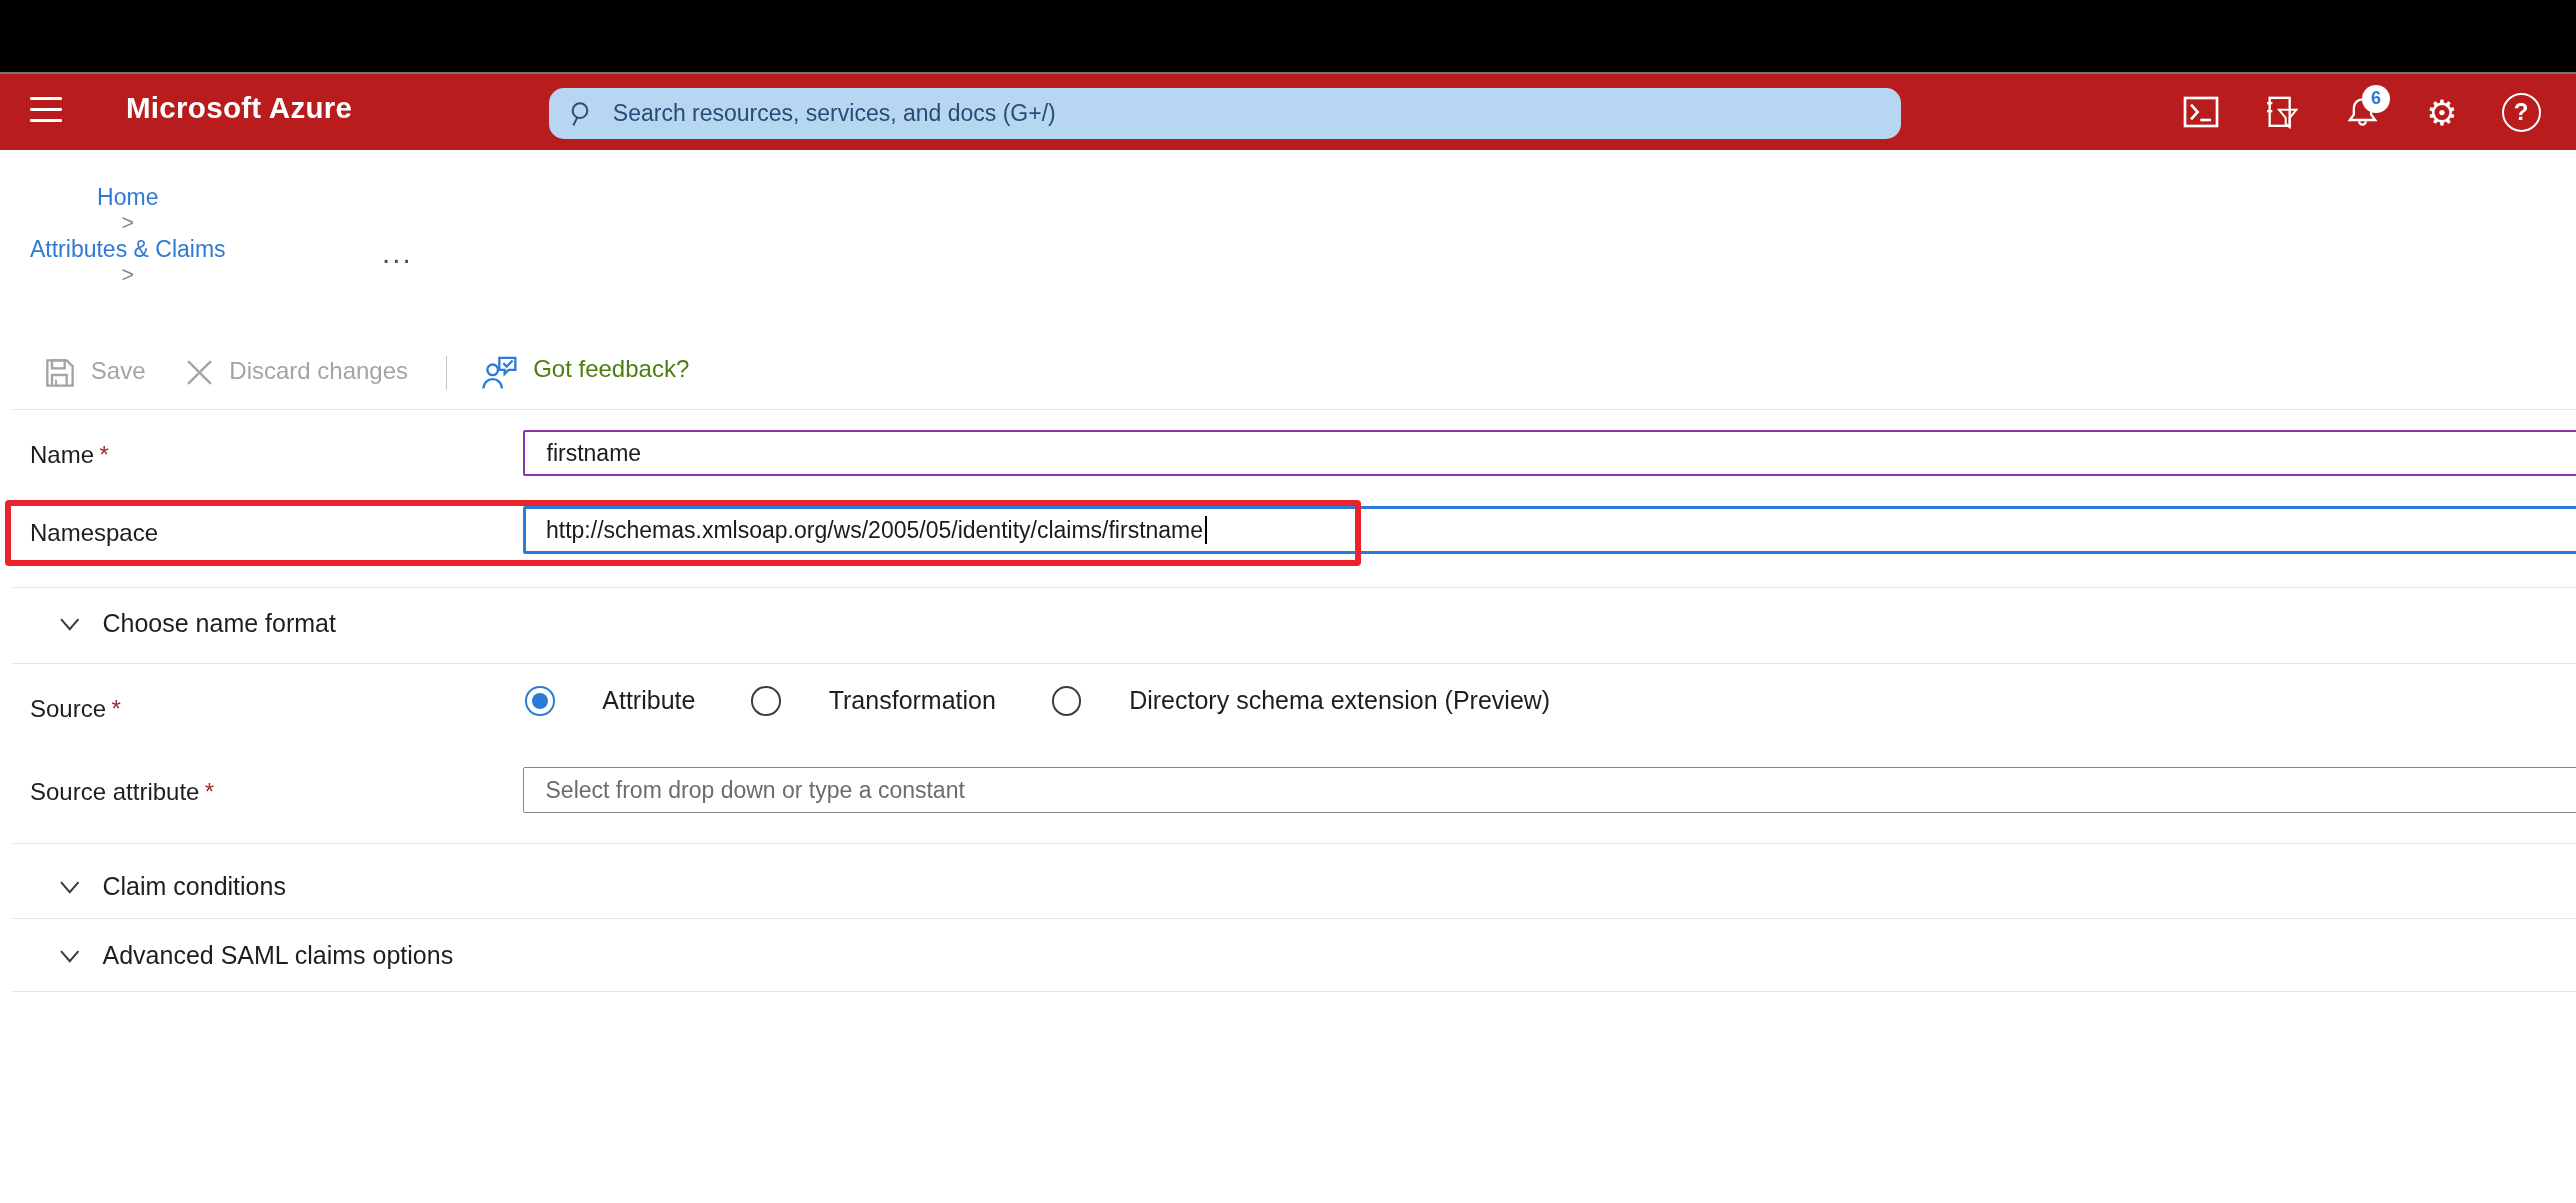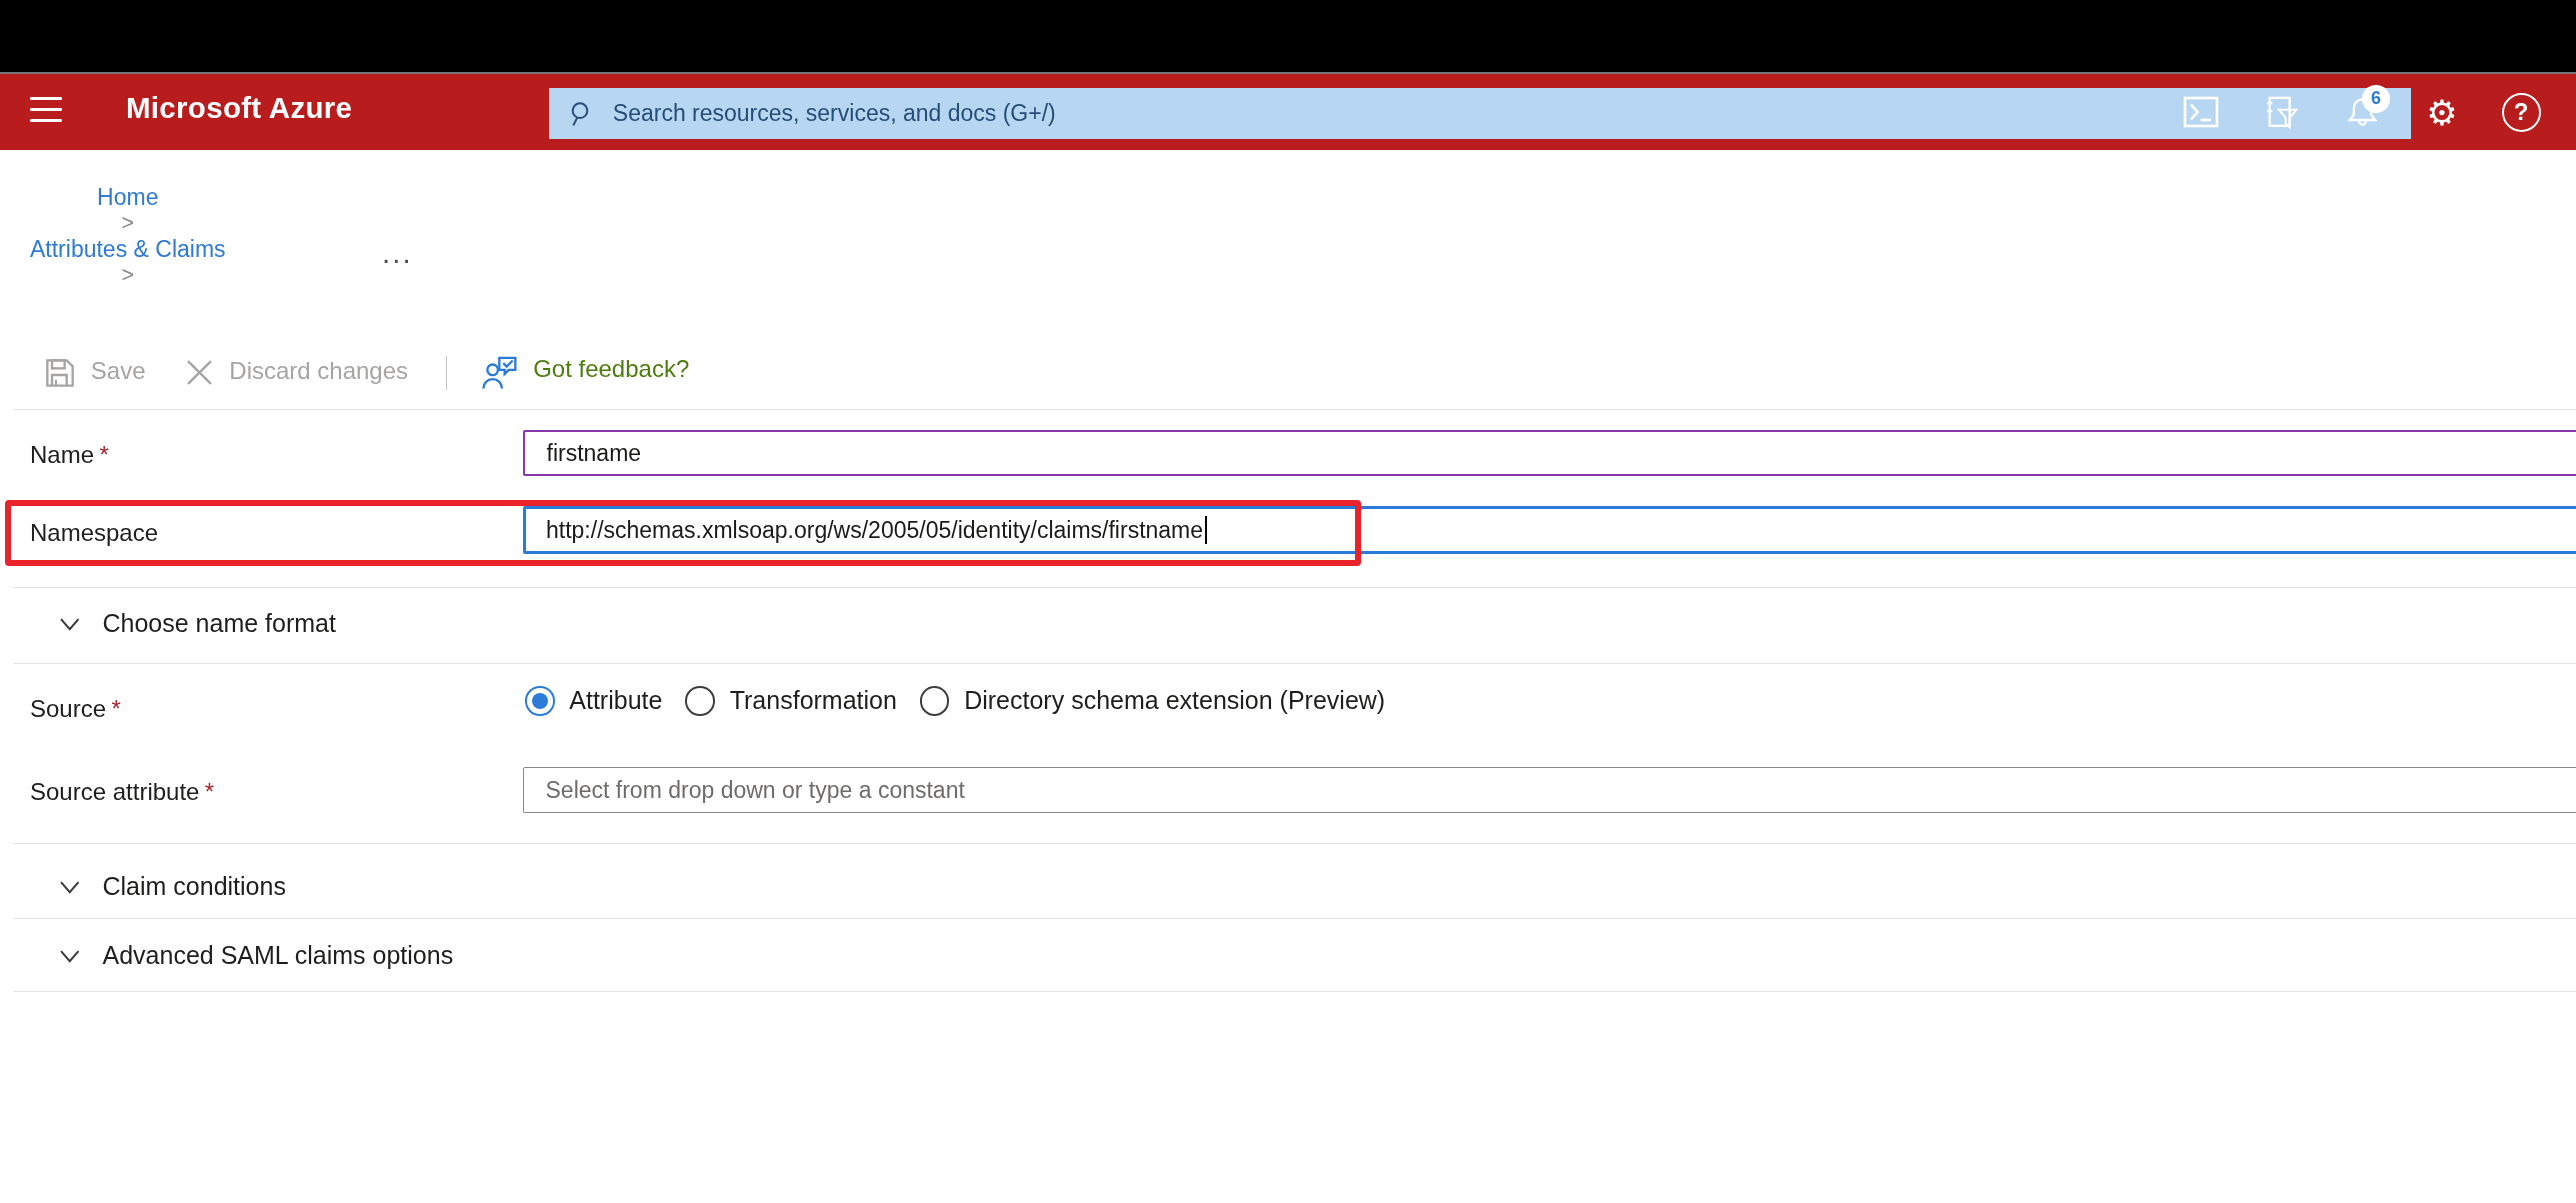--- a/index.html
+++ b/index.html
@@ -9,22 +9,22 @@
   
   .black-bar{position:absolute;left:0;top:0;width:2576px;height:72px;background:#000;}
   .chrome-line{position:absolute;left:0;top:72px;width:2576px;height:2px;background:#757575;}
   .top-nav{position:absolute;left:0;top:74px;width:2576px;height:76px;background:#b91c1c;}
 
   .hamburger{position:absolute;left:29.5px;top:23px;width:32px;height:29.5px;cursor:pointer;}
   .hamburger span{display:block;height:3.4px;background:#fff;border-radius:1.3px;margin-bottom:7.4px;}
 
   .brand{position:absolute;left:126px;top:17.4px;font-size:29.5px;font-weight:700;color:#fff;letter-spacing:0.3px;}
 
-  .search-box{position:absolute;left:549px;top:14px;width:1862px;height:51px;background:#b7d6f2;
-              border-radius:0;display:flex;align-items:center;padding-left:19px;box-sizing:border-box;}
+  .search-box{position:absolute;left:549px;top:14px;width:1352px;height:51px;background:#b7d6f2;
+              border-radius:15px;display:flex;align-items:center;padding-left:19px;box-sizing:border-box;}
   .search-box svg{flex:0 0 auto;margin-right:14.8px;}
   .search-input{border:none;outline:none;background:transparent;font-size:23px;color:#254d77;
                 font-family:"Liberation Sans",sans-serif;width:1476px;}
   .search-input::placeholder{color:#254d77;opacity:1;}
 
   .nav-icon{position:absolute;top:0;height:76px;width:64px;display:flex;align-items:center;justify-content:center;cursor:pointer;}
   .badge{position:absolute;right:4px;top:10.7px;width:28px;height:28px;border-radius:50%;background:#fff;
          color:#2b7bd7;font-size:18px;font-weight:700;display:flex;align-items:center;justify-content:center;}
   .glyph{color:#fff;font-size:35px;line-height:1;}
   .help-circle{width:35px;height:35px;border:2.7px solid #fff;border-radius:50%;display:flex;align-items:center;
@@ -60,21 +60,21 @@
   .caret{display:inline-block;width:2px;height:28px;background:#000;margin-left:2px;}
   .attr-field{top:767px;height:46px;border:1.3px solid #8a8886;border-radius:2px;padding-left:21.5px;color:#6e6c6a;}
 
   .red-annotation{position:absolute;left:5.4px;top:500px;width:1356px;height:66px;border:6px solid #e9222c;
                   border-radius:4px;box-sizing:border-box;pointer-events:none;z-index:5;}
 
   .expander{position:absolute;left:57px;display:flex;align-items:center;cursor:pointer;}
   .expander svg{margin-right:20px;}
   .expander .exp-label{font-size:25px;color:#1f1e1d;}
 
-  .radio-row{position:absolute;left:525px;top:686px;display:flex;align-items:center;}
+  .radio-row{position:absolute;left:525px;top:686px;display:flex;align-items:center;gap:33px;}
   .radio{width:29.5px;height:29.5px;border-radius:50%;box-sizing:border-box;display:flex;align-items:center;
          justify-content:center;cursor:pointer;flex:0 0 auto;}
   .radio-on{border:2px solid #2b7cd9;}
   .radio-on .dot{width:16px;height:16px;border-radius:50%;background:#2b7cd9;}
   .radio-off{border:2px solid #3f3e3d;}
   .radio-label{font-size:25px;color:#1f1e1d;margin:0 23px 0 14.8px;cursor:pointer;}
 </style>
 </head>
 <body>
 

